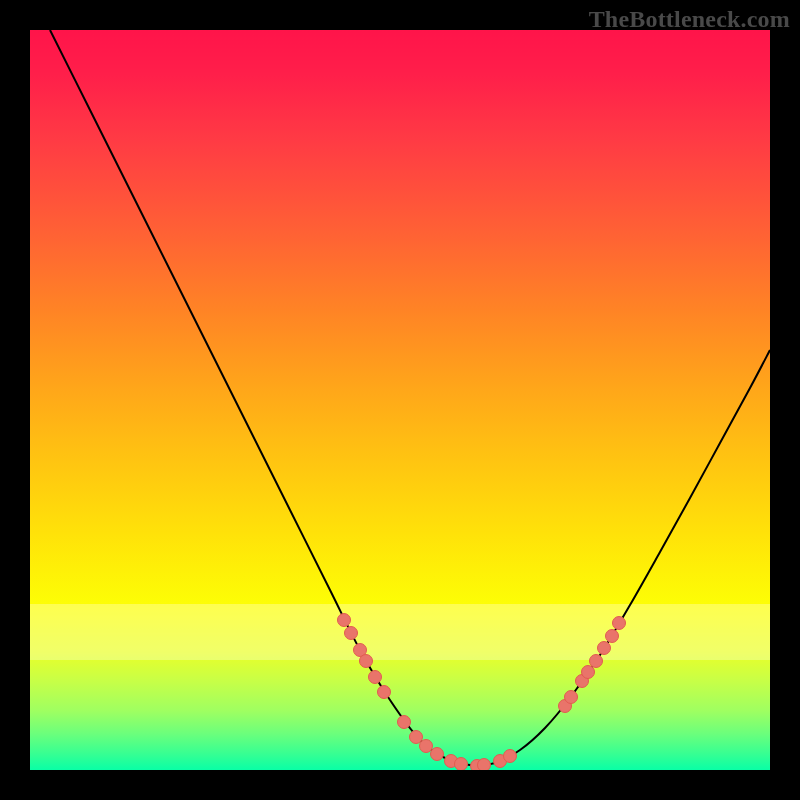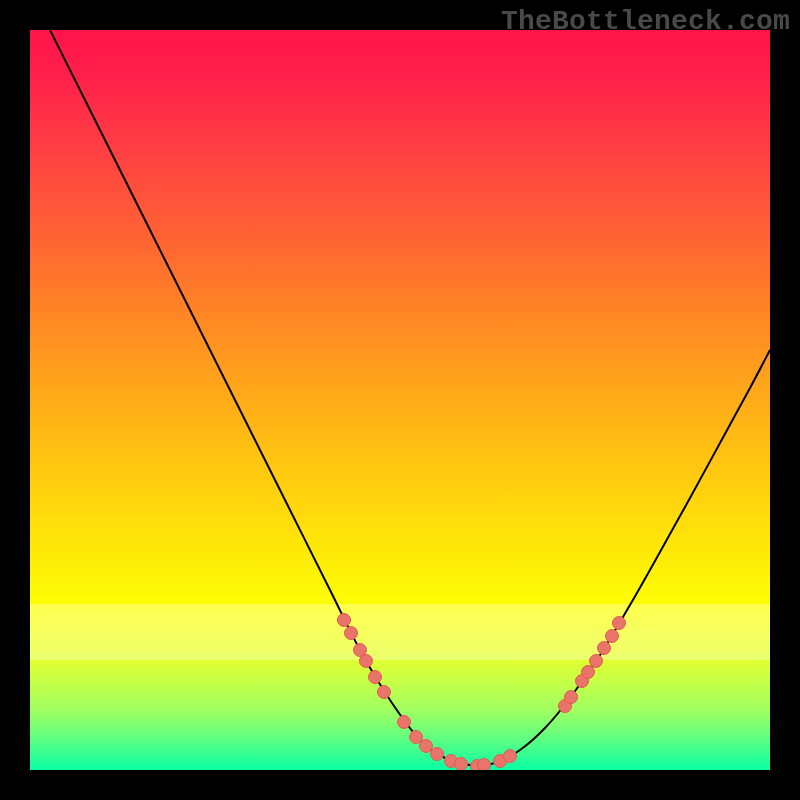--- a/index.html
+++ b/index.html
@@ -30,22 +30,22 @@
     position: absolute;
     left: 30px;
     width: 740px;
     height: 56px;
     top: 604px;
     background: rgba(255,255,255,0.30);
   }
   .watermark {
     position: absolute;
     top: 6px; right: 10px;
-    font-family: Liberation Mono, monospace;
-    font-size: 28px;
+    font-family: Liberation Serif, serif;
+    font-size: 24px;
     font-weight: bold;
     color: #565656;
     opacity: 0.85;
     letter-spacing: 0.2px;
   }
   svg.curve {
     position: absolute;
     left: 30px; top: 30px;
     width: 740px; height: 740px;
   }

